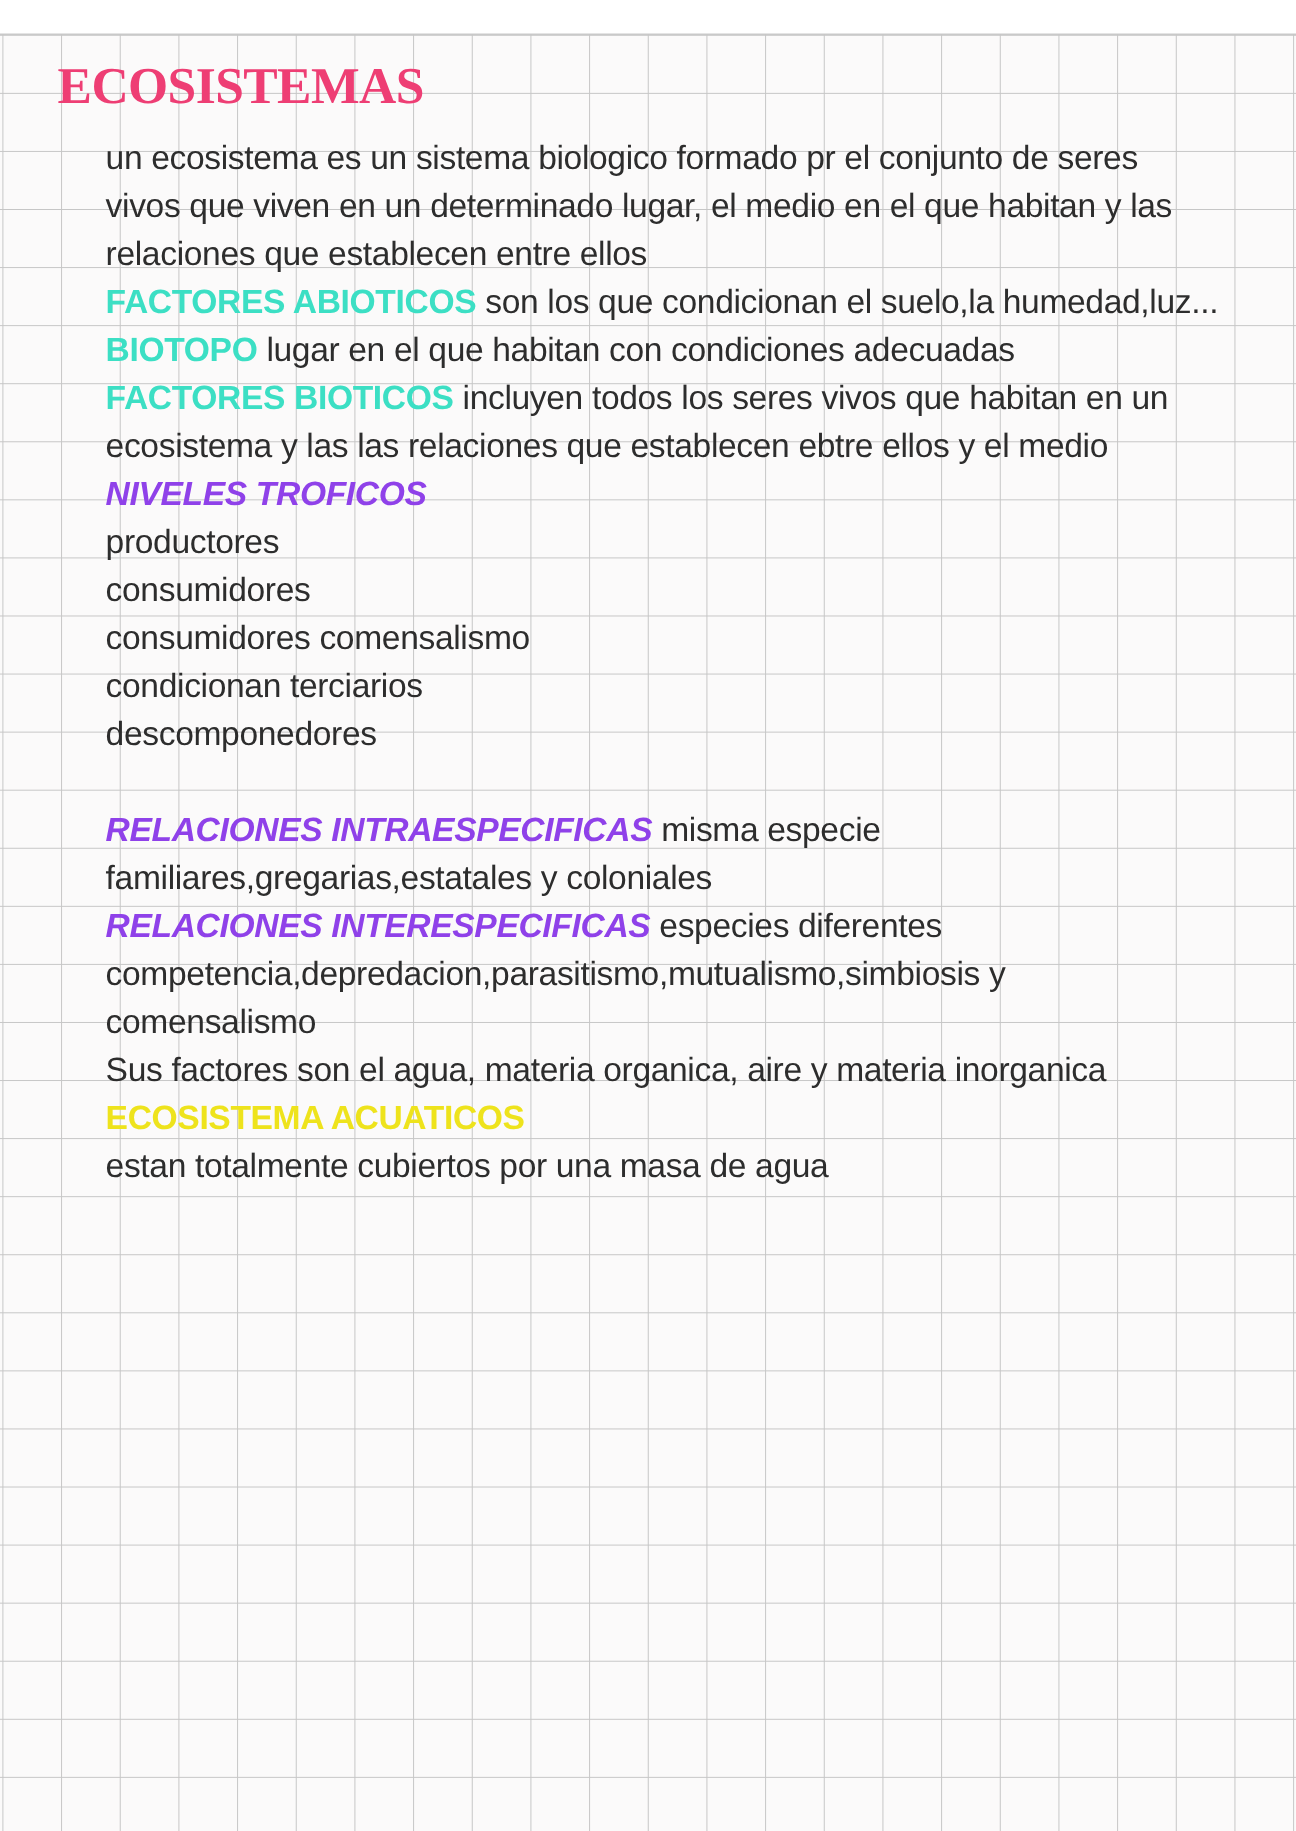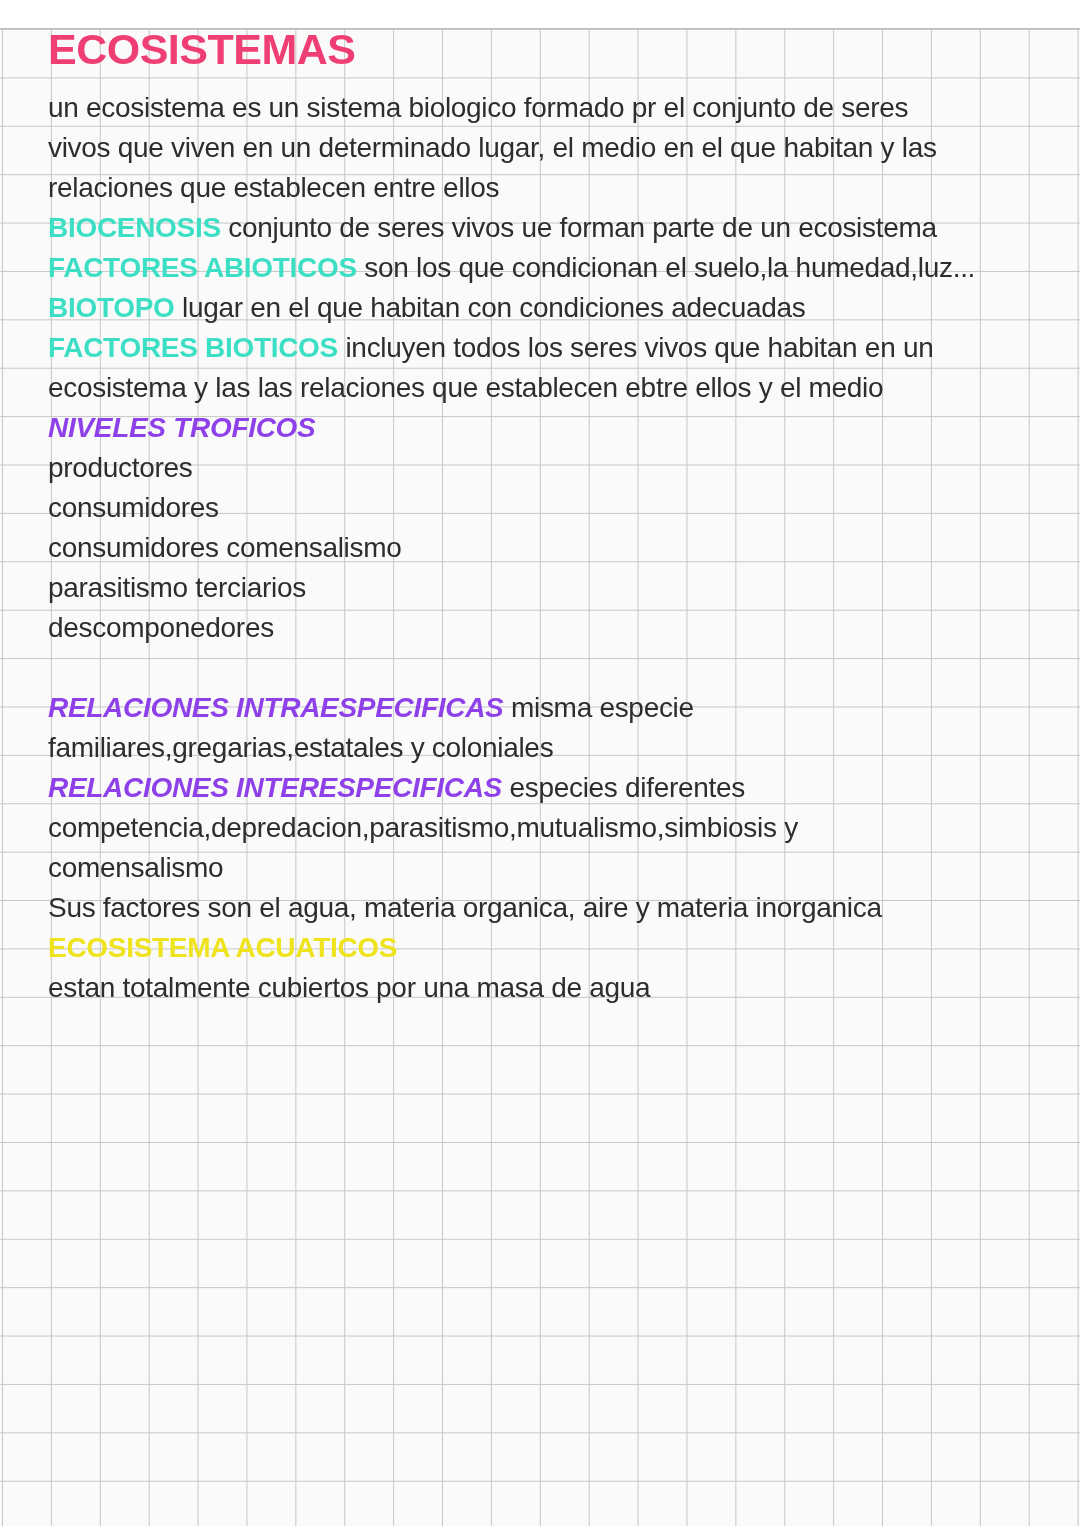--- a/index.html
+++ b/index.html
@@ -29,28 +29,29 @@
     background-position: 2px 0px;
     border-top: 1px solid #bdbdbd;
   }
   .content {
     position: absolute;
     left: 48px;
     top: 0;
     width: 1010px;
   }
   h1.note-title {
-    margin: 26px 0 0 0;
+    margin: 50px 0 0 0;
     font-size: 43px;
     line-height: 46px;
     font-weight: 700;
     letter-spacing: -0.5px;
     color: var(--title-pink, #ee3e74);
+    font-family: Liberation Serif, serif;
   }
-  .body-lines { margin-top: 16px; }
+  .body-lines { margin-top: 16px; margin-left: 40px; }
   .line {
     font-size: 28px;
     line-height: 40px;
     letter-spacing: -0.3px;
     color: var(--ink, #2d2d2d);
     white-space: nowrap;
   }
   .hl { font-weight: 700; }
   .teal   { color: var(--term-teal, #3cdfc4); }
   .purple { color: var(--term-purple, #8f41e9); font-style: italic; }
@@ -65,33 +66,32 @@
   <div class="grid-overlay"></div>
 
   <div class="content">
     <h1 class="note-title">ECOSISTEMAS</h1>
 
     <div class="body-lines">
       <div class="line"><span>un ecosistema es un sistema biologico formado pr el conjunto de seres</span></div>
       <div class="line"><span>vivos que viven en un determinado lugar, el medio en el que habitan y las</span></div>
       <div class="line"><span>relaciones que establecen entre ellos</span></div>
 
-      <div class="line"><span class="hl teal">BIOCENOSIS</span><span> conjunto de seres vivos ue forman parte de un ecosistema</span></div>
       <div class="line"><span class="hl teal">FACTORES ABIOTICOS</span><span> son los que condicionan el suelo,la humedad,luz...</span></div>
       <div class="line"><span class="hl teal">BIOTOPO</span><span> lugar en el que habitan con condiciones adecuadas</span></div>
       <div class="line"><span class="hl teal">FACTORES BIOTICOS</span><span> incluyen todos los seres vivos que habitan en un</span></div>
       <div class="line"><span>ecosistema y las las relaciones que establecen ebtre ellos y el medio</span></div>
 
       <div class="line"><span class="hl purple">NIVELES TROFICOS</span></div>
 
       <div class="trophic">
         <div class="line">productores</div>
         <div class="line">consumidores</div>
         <div class="line">consumidores comensalismo</div>
-        <div class="line">parasitismo terciarios</div>
+        <div class="line">condicionan terciarios</div>
         <div class="line">descomponedores</div>
       </div>
 
       <div class="blank-line"></div>
 
       <div class="line"><span class="hl purple">RELACIONES INTRAESPECIFICAS</span><span> misma especie</span></div>
       <div class="line"><span>familiares,gregarias,estatales y coloniales</span></div>
       <div class="line"><span class="hl purple">RELACIONES INTERESPECIFICAS</span><span> especies diferentes</span></div>
       <div class="line"><span>competencia,depredacion,parasitismo,mutualismo,simbiosis y</span></div>
       <div class="line"><span>comensalismo</span></div>

